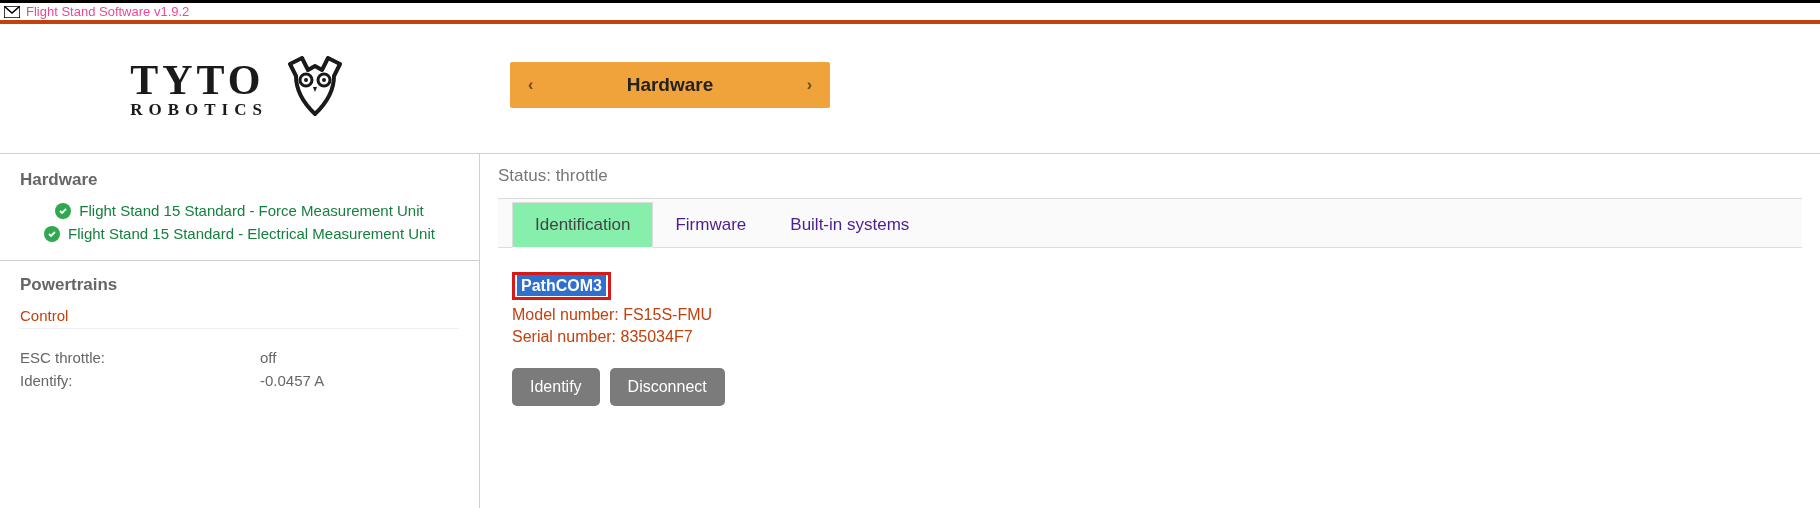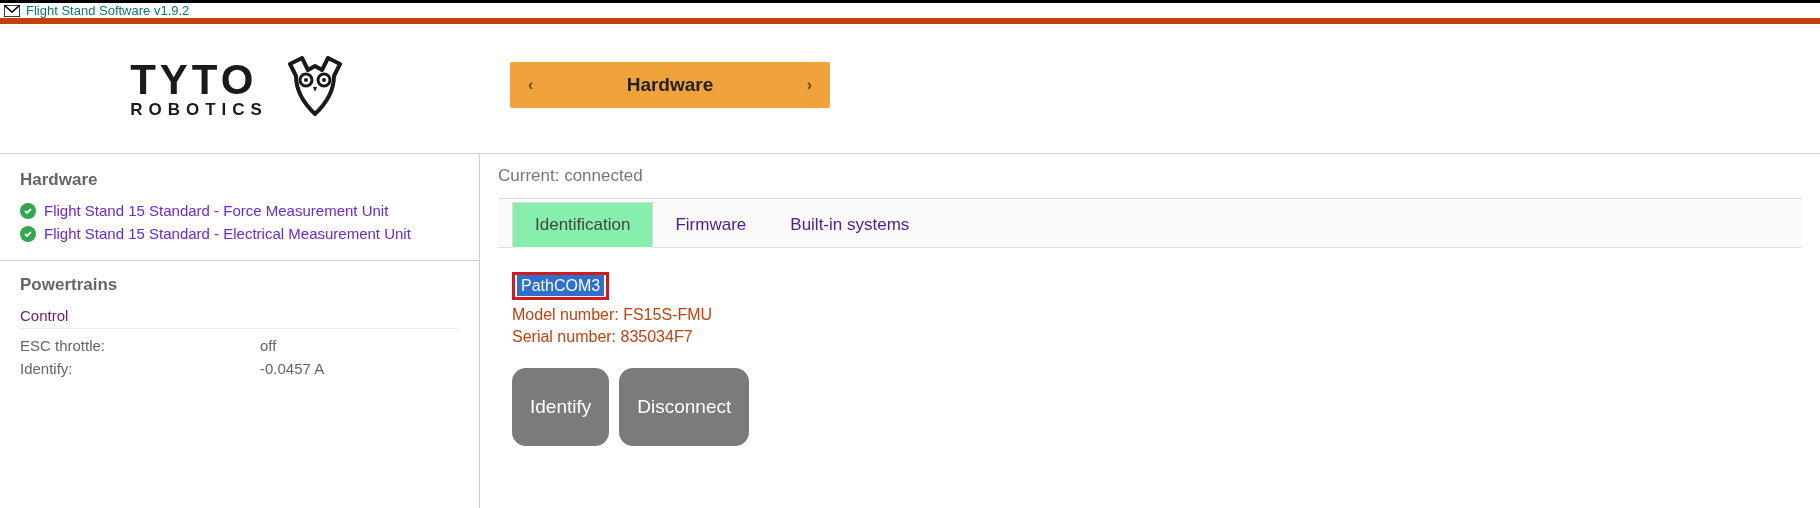--- a/index.html
+++ b/index.html
@@ -1,55 +1,55 @@
 <!DOCTYPE html>
 <html><head>
 <meta charset="utf-8">
 <style>
   * { box-sizing: border-box; margin: 0; padding: 0; }
   body { font-family: "Segoe UI", Arial, sans-serif; background: #fff; color: #333; width: 1820px; height: 508px; overflow: hidden; }
   
-  .titlebar { height: 24px; background: #fff; border-top: 3px solid #000; border-bottom: 6px solid #c2410c; display: flex; align-items: center; padding-left: 4px; font-size: 13px; color: #0f766e; }
+  .titlebar { height: 24px; background: #fff; border-top: 3px solid #000; border-bottom: 4px solid #c2410c; display: flex; align-items: center; padding-left: 4px; font-size: 13px; color: #ec4899; }
   .titlebar-icon { width: 16px; height: 14px; margin-right: 6px; display: inline-flex; align-items: center; justify-content: center; }
   
   .header-row { height: 130px; display: flex; align-items: center; border-bottom: 1px solid #d0d0d0; }
   .logo-cell { width: 480px; display: flex; align-items: center; justify-content: center; }
-  .logo-text { font-family: Liberation Sans, sans-serif; font-weight: 900; color: #1a1a1a; line-height: 1; }
+  .logo-text { font-family: Liberation Serif, serif; font-weight: 900; color: #1a1a1a; line-height: 1; }
   .logo-line1 { font-size: 42px; letter-spacing: 4px; }
   .logo-line2 { font-size: 17px; letter-spacing: 6px; }
   .logo-owl { margin-left: 12px; }
   
   .nav-pill { background: #f0a33a; height: 46px; width: 320px; margin-left: 30px; margin-top: -8px; display: flex; align-items: center; justify-content: space-between; padding: 0 18px; border-radius: 2px; }
   .nav-pill .arrow { color: #6a4a10; font-size: 16px; font-weight: bold; cursor: pointer; }
   .nav-pill .label { font-size: 19px; font-weight: 600; color: #222; }
   
   .body-row { display: flex; height: calc(508px - 24px - 130px); }
   .sidebar { width: 480px; border-right: 1px solid #d0d0d0; padding: 16px 20px; font-size: 16px; color: #555; }
   .sidebar h3 { font-size: 17px; font-weight: 600; color: #666; margin-bottom: 12px; }
-  .hw-item { display: flex; align-items: center; font-size: 15px; color: #6d28d9; margin-bottom: 6px; }
+  .hw-item { display: flex; align-items: center; font-size: 15px; color: #15803d; margin-bottom: 6px; justify-content: center; }
   .check-icon { width: 16px; height: 16px; border-radius: 50%; background: #2fa84f; display: inline-flex; align-items: center; justify-content: center; margin-right: 8px; }
   .check-icon svg { width: 10px; height: 10px; }
   .section-div { border-top: 1px solid #d0d0d0; margin: 18px -20px 14px -20px; }
-  .sub-label { font-size: 15px; color: #701a75; margin-bottom: 8px; border-bottom: 1px solid #eee; padding-bottom: 4px; }
+  .sub-label { font-size: 15px; color: #c2410c; margin-bottom: 20px; border-bottom: 1px solid #eee; padding-bottom: 4px; }
   .kv-row { display: flex; justify-content: flex-start; font-size: 15px; color: #666; margin-bottom: 6px; }
   .kv-row .k { width: 240px; }
   .kv-row .v { }
   
   .main { flex: 1; padding: 12px 18px; }
   .status-line { font-size: 17px; color: #777; margin-bottom: 12px; }
   .tab-strip { border: 1px solid #ddd; border-left: none; border-right: none; background: #fafafa; display: flex; align-items: flex-end; height: 50px; padding-left: 14px; }
   .tab { padding: 12px 22px; font-size: 17px; color: #4c1d95; cursor: pointer; }
   .tab.active { background: #86efac; border: 1px solid #ddd; border-bottom: 1px solid #fff; color: #444; margin-bottom: -1px; }
   
   .ident-block { padding: 24px 14px; }
   .highlight-box { display: inline-block; border: 3px solid #d61a1a; padding: 2px 2px; margin-bottom: 6px; }
-  .highlight-inner { background: #2f6fd0; color: #fff; font-size: 16px; padding: 2px 4px; }
+  .highlight-inner { background: #2f6fd0; color: #fff; font-size: 16px; padding: 2px 4px; font-weight: bold; }
   .info-line { font-size: 16px; color: #c2410c; margin-bottom: 4px; }
   .btn-row { margin-top: 22px; display: flex; gap: 10px; }
-  .btn { background: #7b7b7b; color: #fff; font-size: 19px; padding: 28px 18px; border: none; border-radius: 14px; cursor: pointer; }
+  .btn { background: #7b7b7b; color: #fff; font-size: 16px; padding: 10px 18px; border: none; border-radius: 5px; cursor: pointer; }
 </style>
 </head>
 <body>
 
 <div class="titlebar">
   <span class="titlebar-icon">
     <svg viewBox="0 0 16 12">
         <rect x="0" y="0" width="16" height="12" fill="none" stroke="#000" stroke-width="1.5"></rect>
         <path d="M0 0 L8 7 L16 0" fill="none" stroke="#000" stroke-width="1.5"></path>
       </svg>
@@ -109,21 +109,21 @@
       <span class="k">ESC throttle:</span>
       <span class="v">off</span>
     </div>
     <div class="kv-row">
       <span class="k">Identify:</span>
       <span class="v">-0.0457 A</span>
     </div>
   </div>
 
   <div class="main">
-    <div class="status-line">Current: connected</div>
+    <div class="status-line">Status: throttle</div>
     <div class="tab-strip">
       <div class="tab active">Identification</div>
       <div class="tab">Firmware</div>
       <div class="tab">Built-in systems</div>
     </div>
     <div class="ident-block">
       <div class="highlight-box">
         <span class="highlight-inner">PathCOM3</span>
       </div>
       <div class="info-line">

